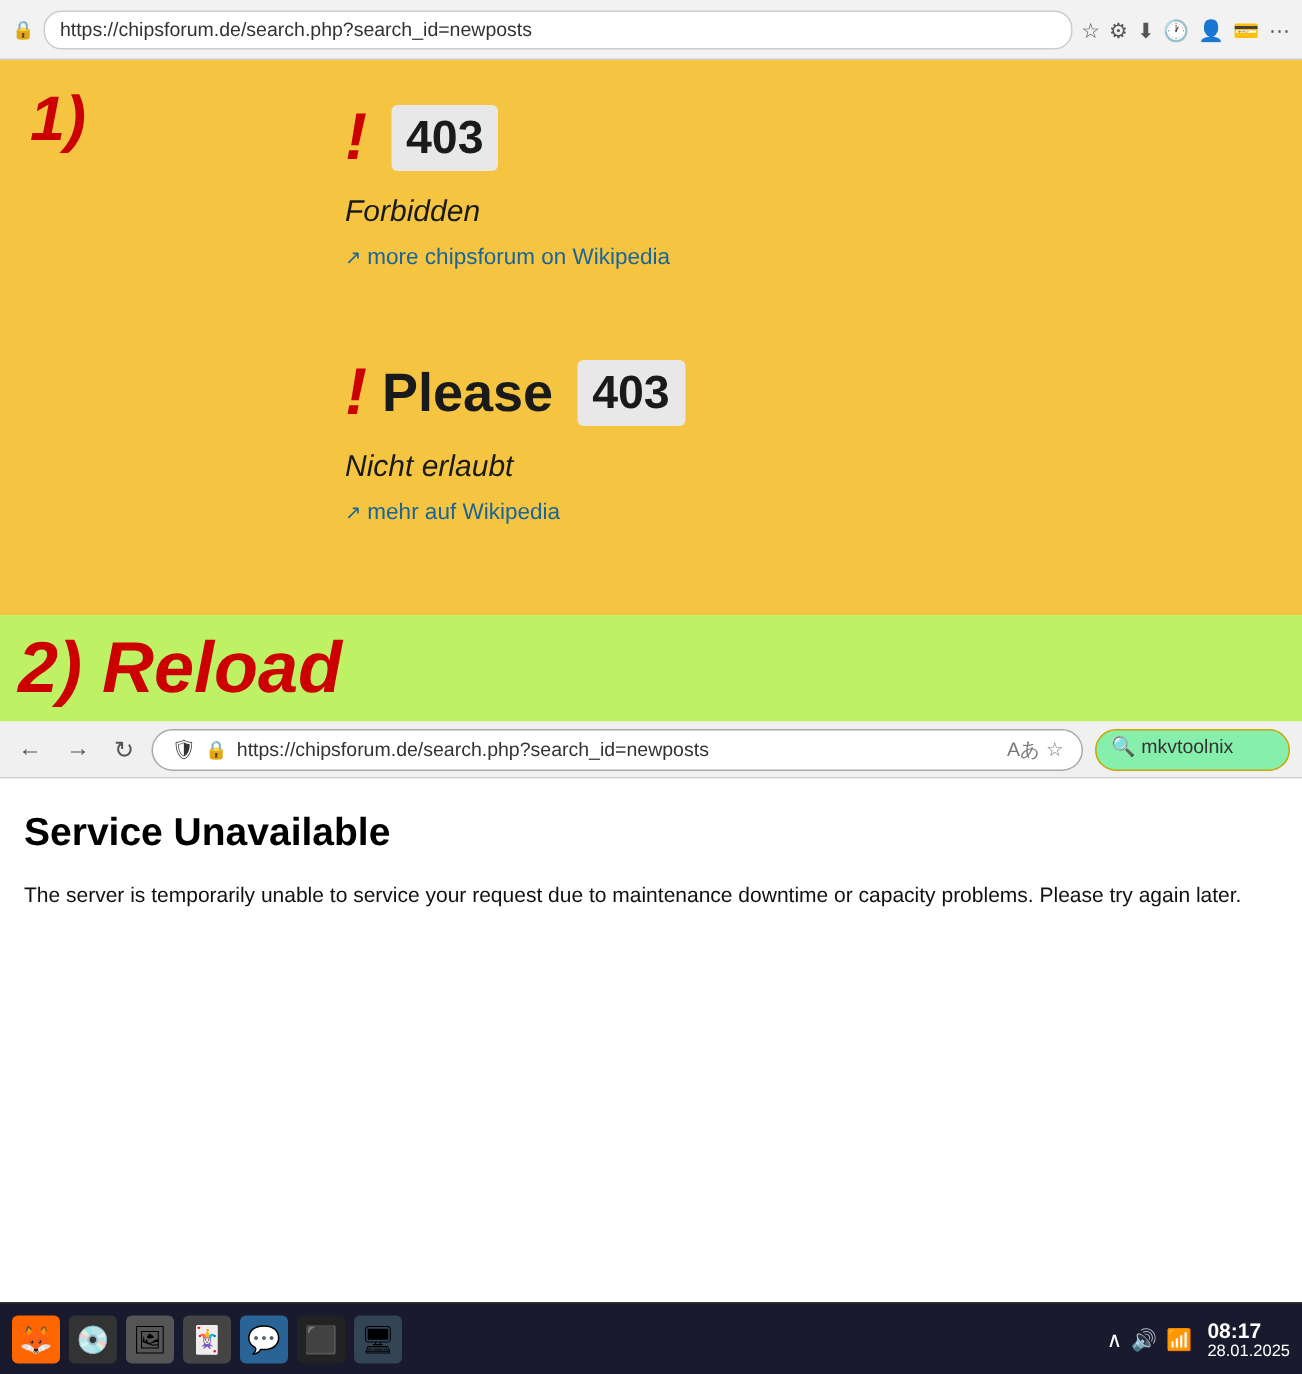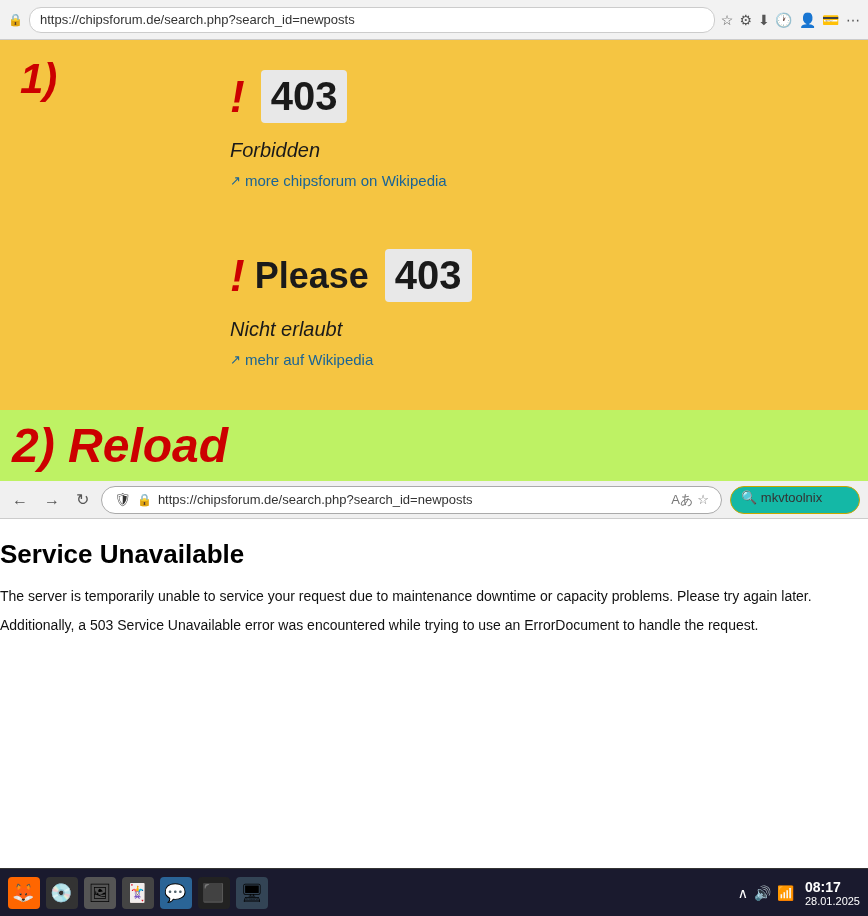--- a/index.html
+++ b/index.html
@@ -72,21 +72,21 @@
     .error-text {
       font-size: 36px;
       font-weight: bold;
       color: #1a1a1a;
     }
     .error-code-box {
       display: inline-block;
       background: #e8e8e8;
       border-radius: 4px;
       padding: 4px 10px;
-      font-size: 40px;
+      font-size: 31px;
       font-weight: bold;
       color: #1a1a1a;
       margin-left: 6px;
     }
 
     .forbidden-text {
       font-size: 20px;
       color: #1a1a1a;
       margin-bottom: 10px;
       margin-left: 0;
@@ -155,34 +155,34 @@
       flex: 1;
     }
     .url-bar2-icons {
       display: flex;
       gap: 4px;
       color: #777;
       font-size: 13px;
       align-items: center;
     }
     .search-box2 {
-      background: #14b8a6;
+      background: #86efac;
       border: 1px solid #c8a800;
       border-radius: 14px;
       padding: 3px 10px;
       font-size: 13px;
       color: #333;
       height: 28px;
       width: 130px;
     }
 
     
     .service-content {
       background: #fff;
-      padding: 20px 0;
+      padding: 20px 16px;
     }
     .service-title {
       font-size: 26px;
       font-weight: bold;
       color: #000;
       margin-bottom: 16px;
     }
     .service-desc {
       font-size: 14px;
       color: #111;
@@ -309,21 +309,20 @@
   </div>
   <div class="search-box2">
     <span>🔍</span>
     <span>mkvtoolnix</span>
   </div>
 </div>
 
 <div class="service-content">
   <div class="service-title">Service Unavailable</div>
   <p class="service-desc">The server is temporarily unable to service your request due to maintenance downtime or capacity problems. Please try again later.</p>
-  <p class="service-desc">Additionally, a 503 Service Unavailable error was encountered while trying to use an ErrorDocument to handle the request.</p>
 </div>
 
 <div class="taskbar">
   <div class="taskbar-left">
     <div class="taskbar-icon" style="background:#ff6600;">🦊</div>
     <div class="taskbar-icon" style="background:#333;">💿</div>
     <div class="taskbar-icon" style="background:#555;">🖼</div>
     <div class="taskbar-icon" style="background:#444;">🃏</div>
     <div class="taskbar-icon" style="background:#2a6496;">💬</div>
     <div class="taskbar-icon" style="background:#222;">⬛</div>

